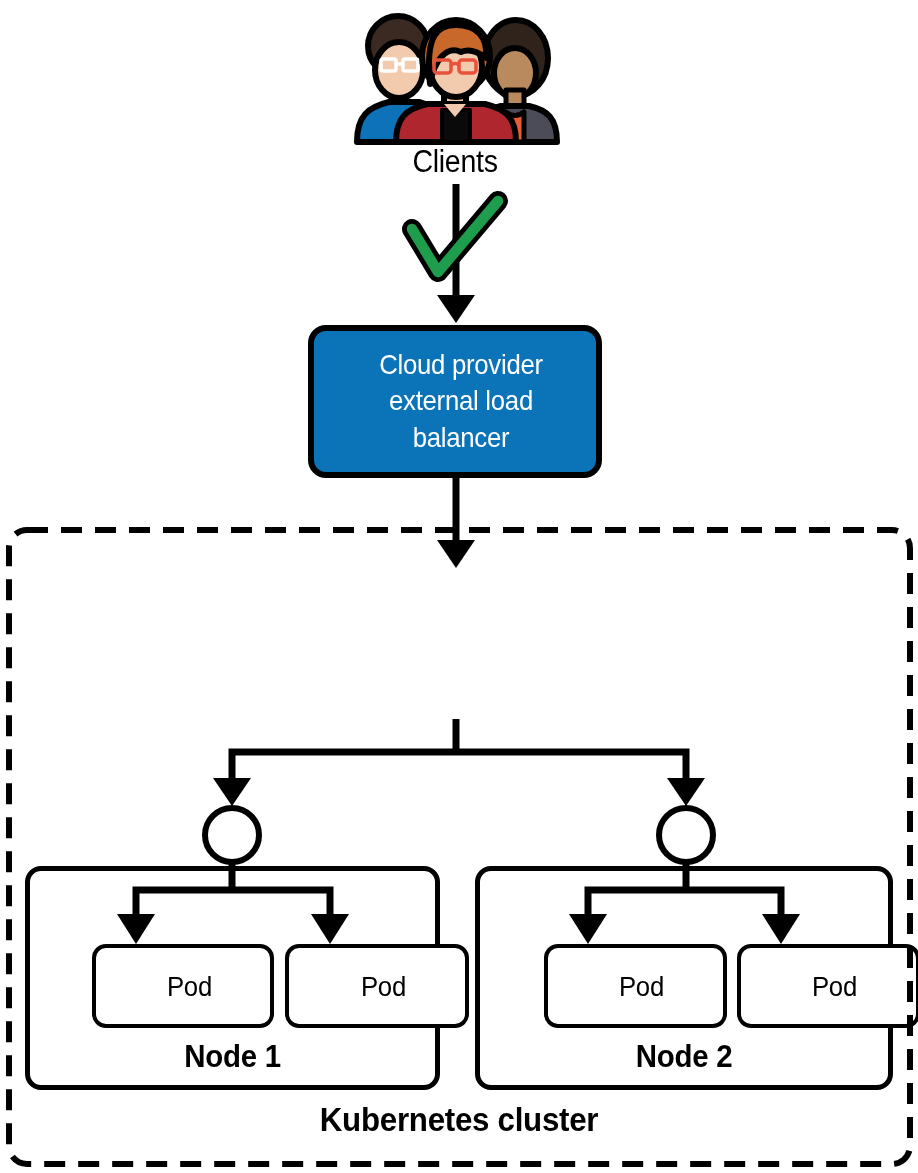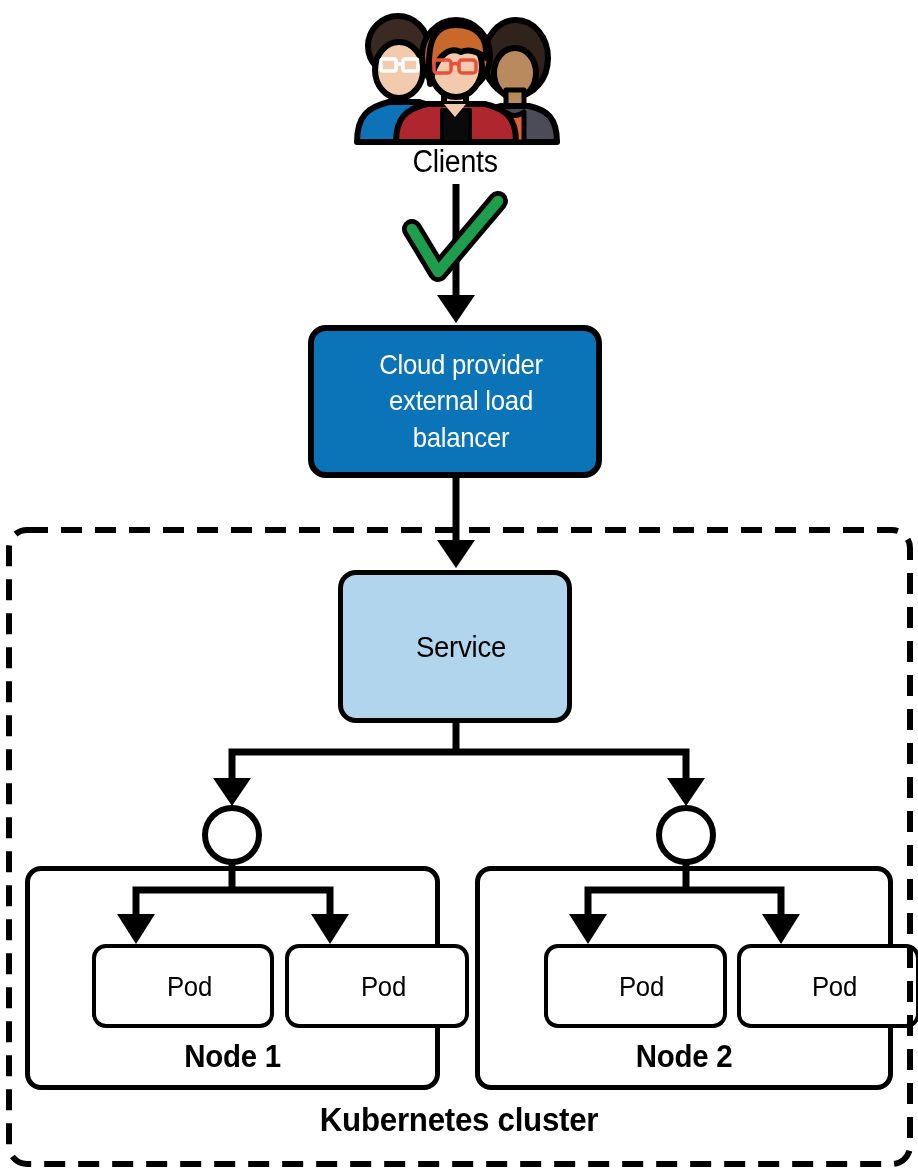--- a/index.html
+++ b/index.html
@@ -65,23 +65,20 @@
 </style>
 </head>
 <body>
 
 <div id="stage">
 
   <div class="box" id="lb-box">
     <div class="lbl" style="color: rgb(255, 255, 255);">Cloud provider external load balancer</div>
   </div>
 
-  <div class="box" id="service-box" style="background-color: rgb(177, 213, 236);">
-    <div class="lbl">Service</div>
-  </div>
 
   <div class="box node-box" id="node1-box"></div>
   <div class="box node-box" id="node2-box"></div>
 
   <div class="box pod-box" id="pod-1a">
     <div class="lbl">Pod</div>
   </div>
   <div class="box pod-box" id="pod-1b">
     <div class="lbl">Pod</div>
   </div>

